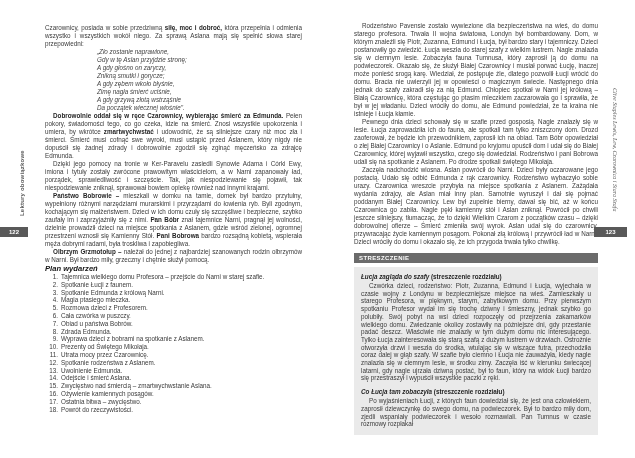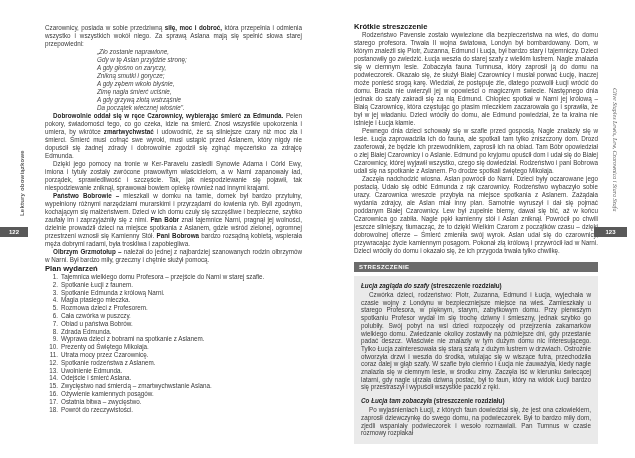--- a/index.html
+++ b/index.html
@@ -16,21 +16,21 @@
   .page-left{left:45px;width:257px;}
   .page-right{left:354px;top:22px;width:244px;}
 
   .para{margin:0;font-size:6.3px;line-height:8px;text-align:justify;text-indent:8px;}
   .para.noind{text-indent:0;}
 
   .poem{margin:0 0 0 52px;font-size:6.3px;line-height:8px;font-style:italic;color:#444;}
   .poem div{white-space:nowrap;}
 
   h2.hd{font-size:7.6px;line-height:9px;margin:0;color:#161616;font-weight:bold;}
-  .plan-hd{margin:6px 0 3px;}
+  .plan-hd{margin:6px 0 3px;font-style:italic;}
   .sum-hd{margin:0 0 2px;}
 
   .plan-item{display:flex;font-size:6.3px;line-height:7.8px;}
   .plan-item .num{width:13px;text-align:right;margin-right:3px;flex:none;}
   .plan-item .txt{flex:1;}
 
   .bar{
     margin-top:7px;background:#6b6b6b;color:#ffffff;
     font-size:6px;font-weight:bold;letter-spacing:.4px;
     padding:2px 0 2px 5px;
@@ -153,21 +153,20 @@
         <span class="txt">Ostatnia bitwa – zwycięstwo.</span>
       </div>
       <div class="plan-item">
         <span class="num">18.</span>
         <span class="txt">Powrót do rzeczywistości.</span>
       </div>
     </div>
 </main>
 
 <main class="page page-right">
-  <h2 class="hd sum-hd">Krótkie streszczenie</h2>
   <div id="right-paras">
       <p class="para">Rodzeństwo Pavensie zostało wywiezione dla bezpieczeństwa na wieś, do domu starego profesora. Trwała II wojna światowa, Londyn był bombardowany. Dom, w którym znaleźli się Piotr, Zuzanna, Edmund i Łucja, był bardzo stary i tajemniczy. Dzieci postanowiły go zwiedzić. Łucja weszła do starej szafy z wielkim lustrem. Nagle znalazła się w ciemnym lesie. Zobaczyła fauna Tumnusa, który zaprosił ją do domu na podwieczorek. Okazało się, że służył Białej Czarownicy i musiał porwać Łucję, inaczej może ponieść srogą karę. Wiedział, że postępuje źle, dlatego pozwolił Łucji wrócić do domu. Bracia nie uwierzyli jej w opowieści o magicznym świecie. Następnego dnia jednak do szafy zakradł się za nią Edmund. Chłopiec spotkał w Narni jej królową – Białą Czarownicę, która częstując go ptasim mleczkiem zaczarowała go i sprawiła, że był w jej władaniu. Dzieci wróciły do domu, ale Edmund powiedział, że ta kraina nie istnieje i Łucja kłamie.</p>
       <p class="para">Pewnego dnia dzieci schowały się w szafie przed gosposią. Nagle znalazły się w lesie. Łucja zaprowadziła ich do fauna, ale spotkali tam tylko zniszczony dom. Drozd zaoferował, że będzie ich przewodnikiem, zaprosił ich na obiad. Tam Bóbr opowiedział o złej Białej Czarownicy i o Aslanie. Edmund po kryjomu opuścił dom i udał się do Białej Czarownicy, której wyjawił wszystko, czego się dowiedział. Rodzeństwo i pani Bobrowa udali się na spotkanie z Aslanem. Po drodze spotkali świętego Mikołaja.</p>
       <p class="para">Zaczęła nadchodzić wiosna. Aslan powrócił do Narni. Dzieci były oczarowane jego postacią. Udało się odbić Edmunda z rąk czarownicy. Rodzeństwo wybaczyło sobie urazy. Czarownica wreszcie przybyła na miejsce spotkania z Aslanem. Zażądała wydania zdrajcy, ale Aslan miał inny plan. Samotnie wyruszył i dał się pojmać poddanym Białej Czarownicy. Lew był zupełnie bierny, dawał się bić, aż w końcu Czarownica go zabiła. Nagle pękł kamienny stół i Aslan zniknął. Powrócił po chwili jeszcze silniejszy, tłumacząc, że to dzięki Wielkim Czarom z początków czasu – dzięki dobrowolnej ofierze – Śmierć zmieniła swój wyrok. Aslan udał się do czarownicy, przywracając życie kamiennym posągom. Pokonał złą królową i przywrócił ład w Narni. Dzieci wróciły do domu i okazało się, że ich przygoda trwała tylko chwilkę.</p>
     </div>
   <div class="bar">STRESZCZENIE</div>
   <div class="graybox" id="box-sections">
       <div class="boxsec">
         <p class="boxtitle"><span class="ti">Łucja zagląda do szafy</span><span class="st"> (streszczenie rozdziału)</span></p>
         <p class="boxtext">Czwórka dzieci, rodzeństwo: Piotr, Zuzanna, Edmund i Łucja, wyjechała w czasie wojny z Londynu w bezpieczniejsze miejsce na wieś. Zamieszkały u starego Profesora, w pięknym, starym, zabytkowym domu. Przy pierwszym spotkaniu Profesor wydał im się trochę dziwny i śmieszny, jednak szybko go polubiły. Swój pobyt na wsi dzieci rozpoczęły od przejrzenia zakamarków wielkiego domu. Zwiedzanie okolicy zostawiły na późniejsze dni, gdy przestanie padać deszcz. Właściwie nie znalazły w tym dużym domu nic interesującego. Tylko Łucja zainteresowała się starą szafą z dużym lustrem w drzwiach. Ostrożnie otworzyła drzwi i weszła do środka, wtulając się w wiszące futra, przechodziła coraz dalej w głąb szafy. W szafie było ciemno i Łucja nie zauważyła, kiedy nagle znalazła się w ciemnym lesie, w środku zimy. Zaczęła iść w kierunku świecącej latarni, gdy nagle ujrzała dziwną postać, był to faun, który na widok Łucji bardzo się przestraszył i wypuścił wszystkie paczki z ręki.</p>

